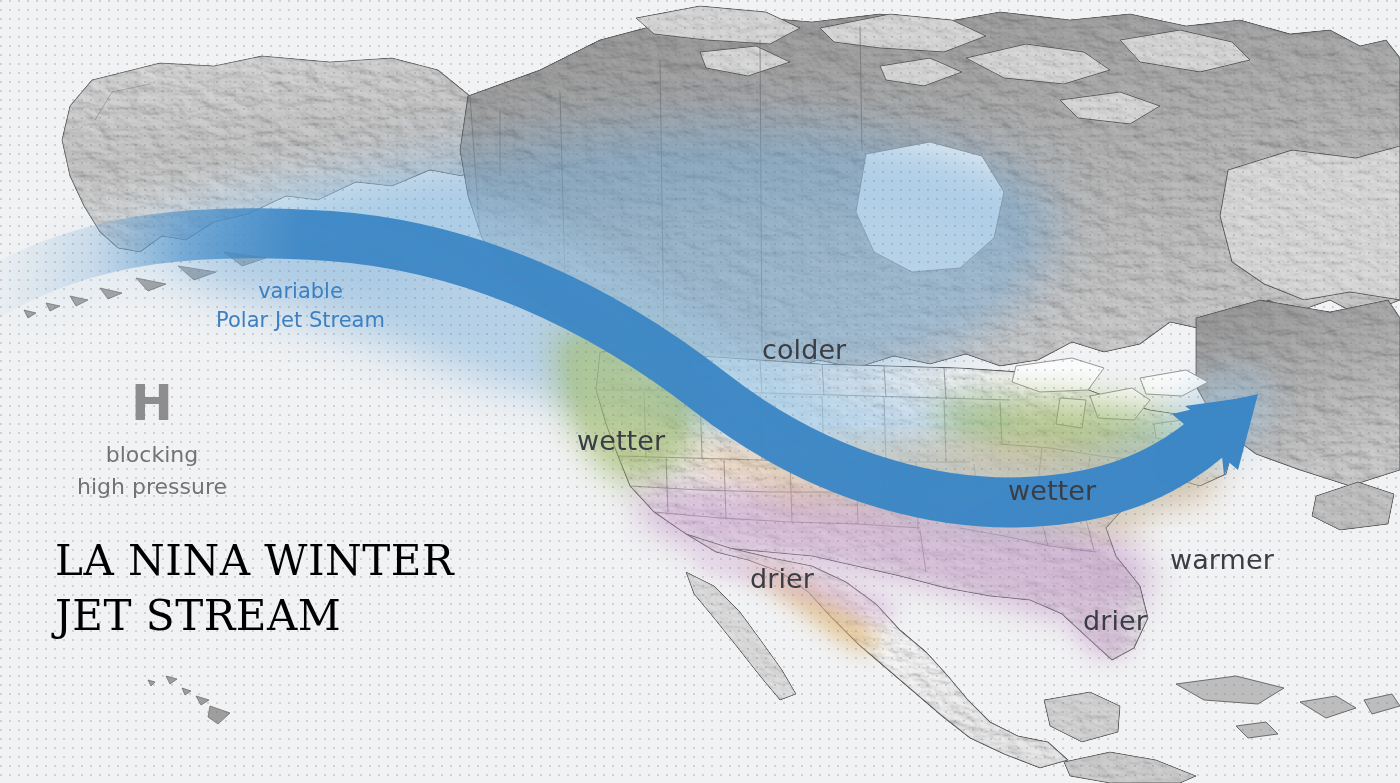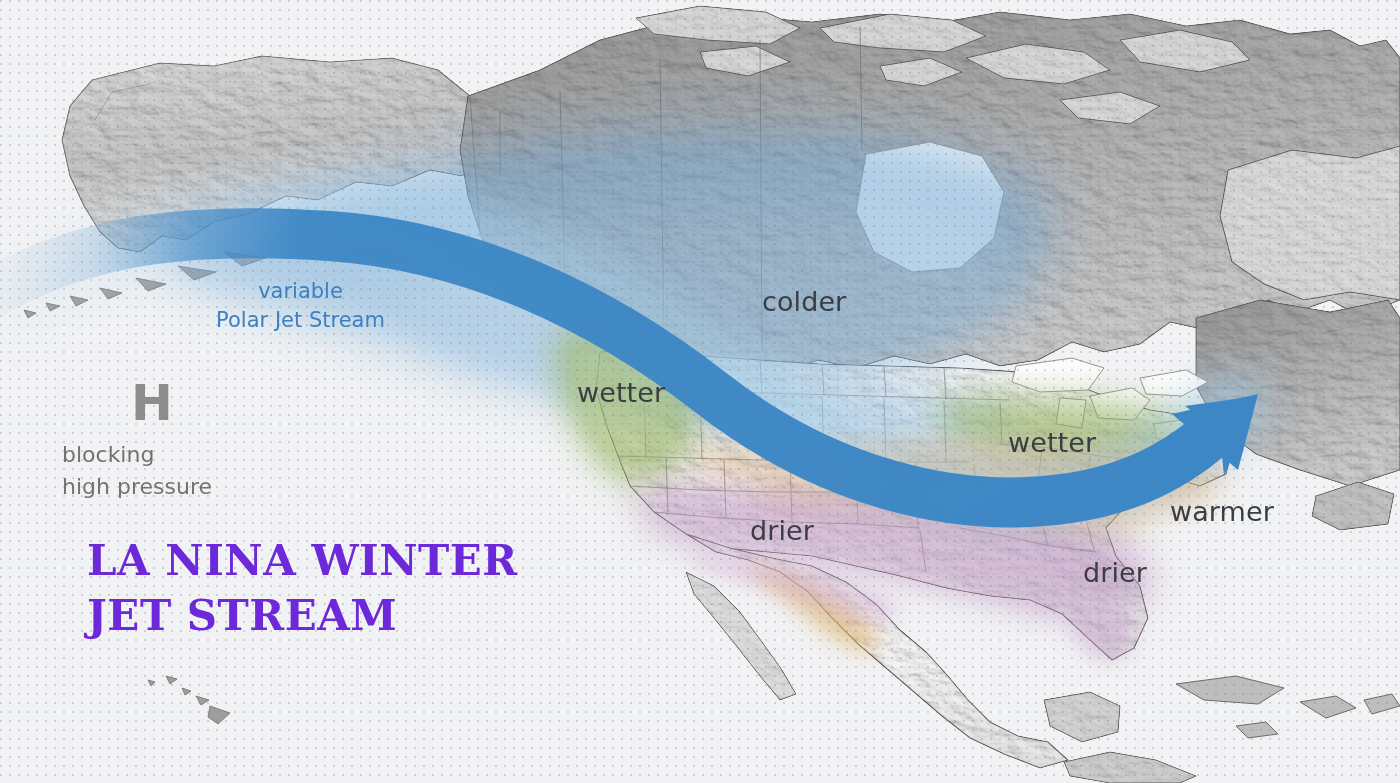--- a/index.html
+++ b/index.html
@@ -19,48 +19,48 @@
     background-size:9px 9px;
     pointer-events:none;
   }
   #mapsvg{position:absolute;left:0;top:0;width:1400px;height:783px;}
 
   
   .lbl{position:absolute;white-space:pre;line-height:1.22;}
   .map-lbl{
     color:#3a3e44;font-size:27px;font-weight:400;
     letter-spacing:.1px;
+    margin-top:48px;
   }
   #label-colder{left:762px;top:286px;}
   #label-wetter-west{left:577px;top:377px;}
   #label-wetter-east{left:1008px;top:427px;}
   #label-drier-west{left:750px;top:515px;}
   #label-drier-east{left:1083px;top:557px;}
   #label-warmer{left:1170px;top:496px;}
 
   #label-jet{
     left:193px;top:277px;width:215px;text-align:center;
     color:#3d80c2;font-size:21px;line-height:1.38;
   }
   #h-symbol{
     left:131px;top:378px;
     color:#8d8d8d;font-size:50px;font-weight:700;line-height:1;
     font-family:"DejaVu Sans","Liberation Sans",sans-serif;
   }
   #label-high{
-    left:62px;top:439px;width:180px;
+    left:62px;top:439px;width:180px;text-align:center;
     color:#737373;font-size:22px;line-height:1.45;
   }
   #title{
     left:55px;top:533px;
-    color:#6d28d9;
+    color:#000000;
     font-family:"DejaVu Serif","Liberation Serif",serif;
-    font-size:42px;font-weight:700;line-height:1.32;
+    font-size:42px;font-weight:400;line-height:1.32;
     letter-spacing:.5px;
-    margin-left:32px;
   }
 </style>
 </head>
 <body>
 
 <div id="stage">
 
   <svg id="mapsvg" viewBox="0 0 1400 783">
     <defs>
 

